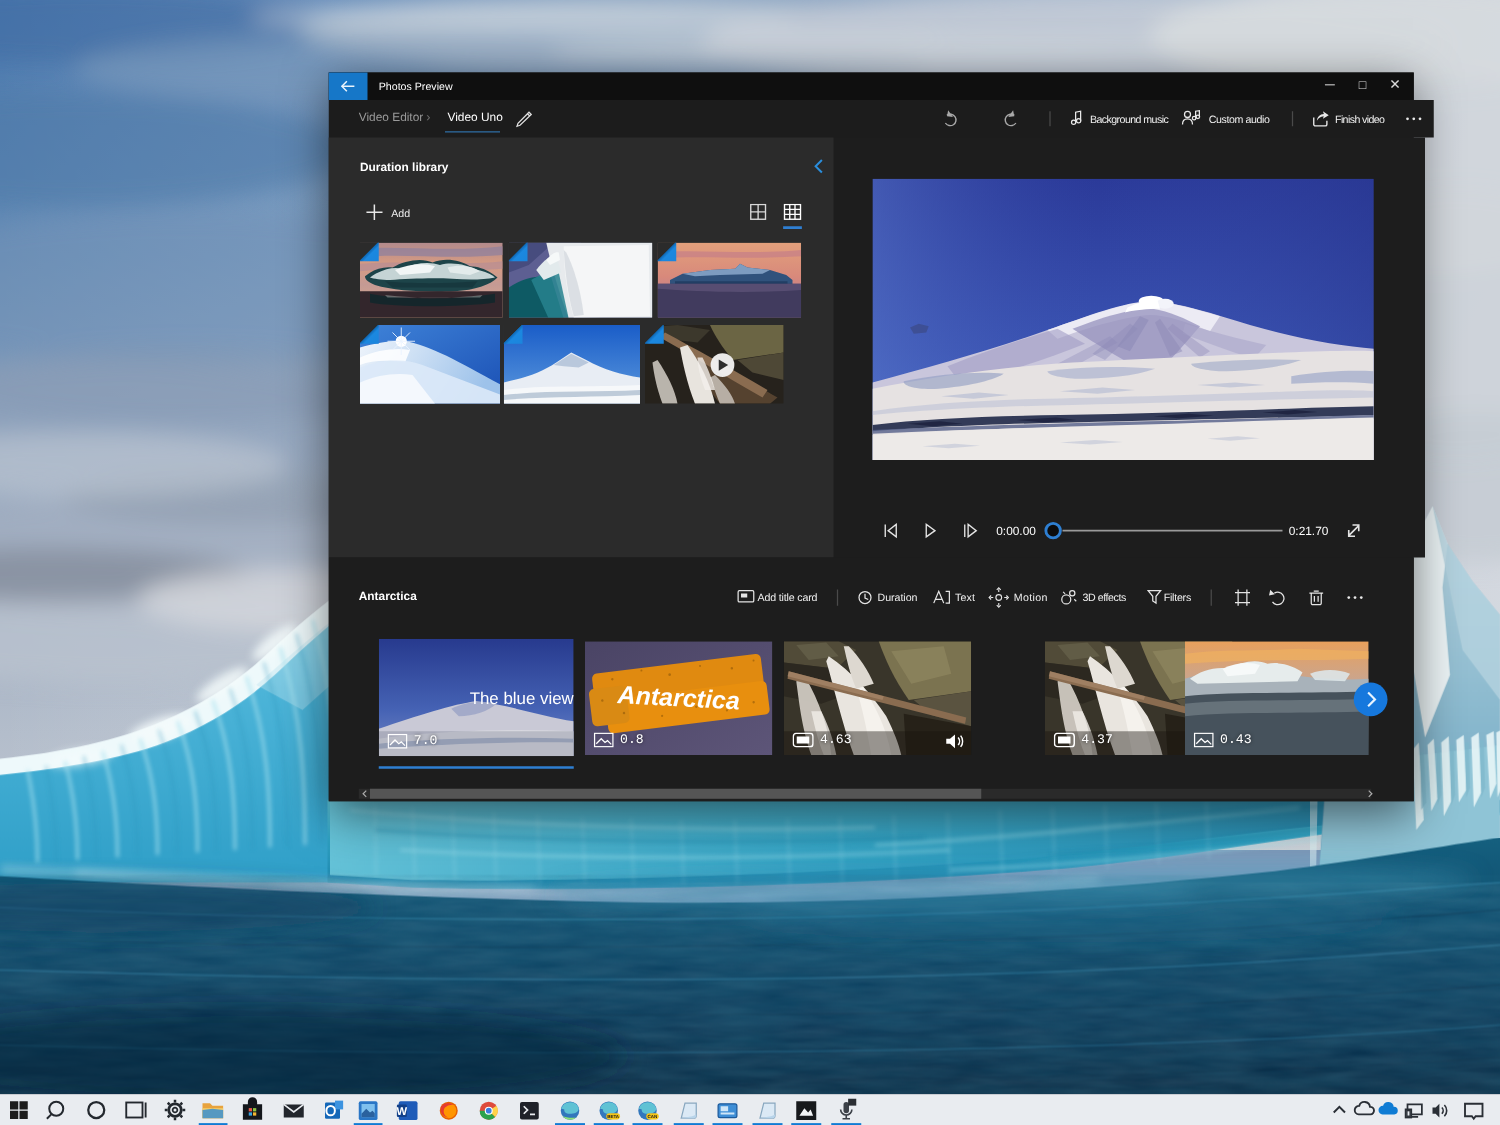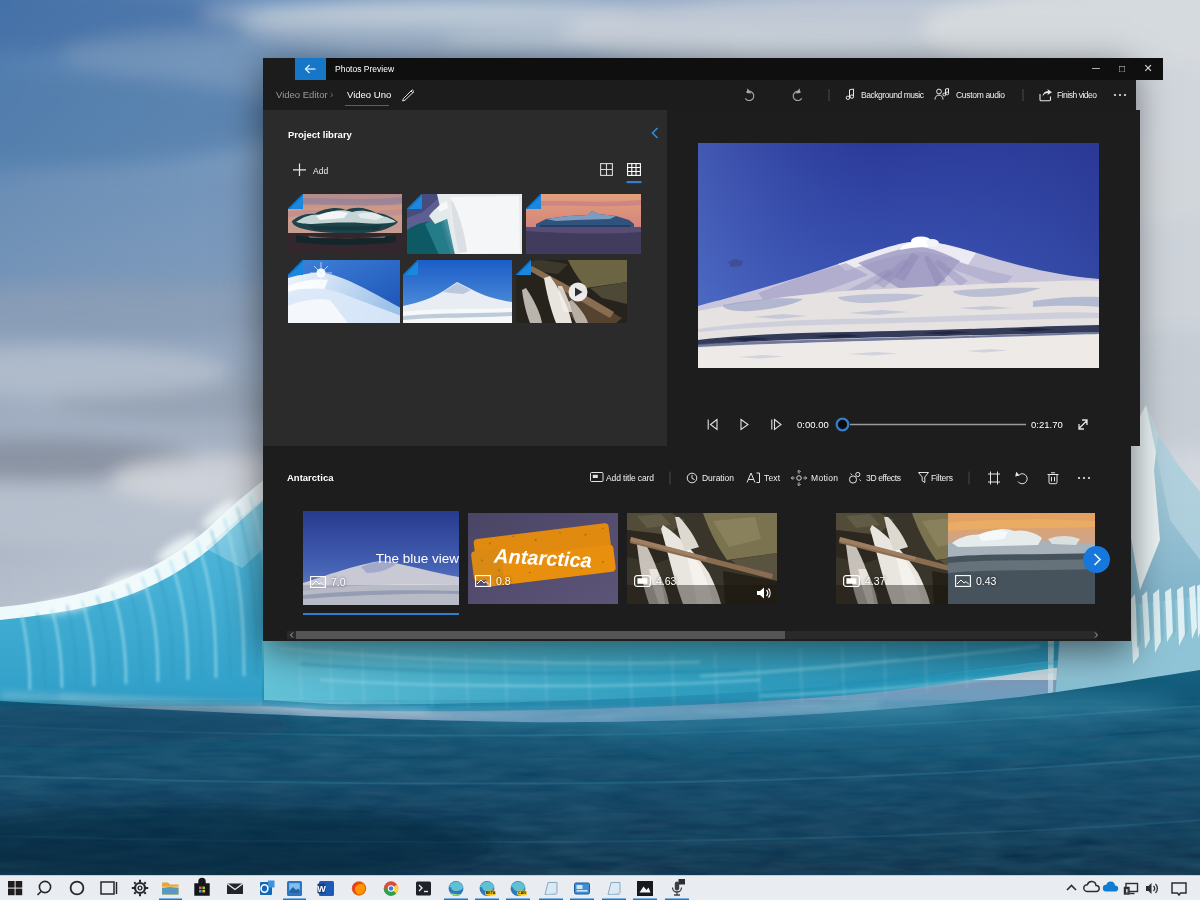--- a/index.html
+++ b/index.html
@@ -1,35 +1,35 @@
 <!DOCTYPE html>
 <html><head>
 <meta charset="utf-8">
 <style>
   * { margin:0; padding:0; box-sizing:border-box; }
   html,body { width:1200px; height:900px; overflow:hidden; font-family:"Liberation Sans", sans-serif; }
   #stage { position:relative; width:1200px; height:900px; overflow:hidden; background:#7f9cbd; }
   #wall { position:absolute; left:0; top:0; }
   
   #win { position:absolute; left:263px; top:58px; width:868px; height:583px; background:#1c1c1c; box-shadow:0 10px 36px rgba(0,0,0,.55); }
-  #titlebar { position:absolute; left:0; top:0; width:100%; height:22px; background:#0f0f0f;margin-left:32px; }
+  #titlebar { position:absolute; left:0; top:0; width:100%; height:22px; background:#0f0f0f; }
   #backbtn { position:absolute; left:0; top:0; width:31px; height:22px; background:#1677c8; color:#eaf4fc; text-align:center; line-height:21px; font-size:13px; }
   #apptitle { position:absolute; left:40px; top:0; height:22px; line-height:23px; color:#ffffff; font-size:8.5px; }
   .capbtn { position:absolute; top:0; width:30px; height:22px; color:#d9d9d9; text-align:center; line-height:21px; font-size:11px; }
   
-  #menubar { position:absolute; left:5px; top:22px; width:100%; height:30px; background:#1c1c1c; }
+  #menubar { position:absolute; left:16px; top:22px; width:100%; height:30px; background:#1c1c1c; }
   .crumb { position:absolute; top:0; height:30px; line-height:30px; font-size:9.5px; }
   
   #panel { position:absolute; left:0; top:52px; width:404px; height:336px; background:#2b2b2b; }
   #previewarea { position:absolute; left:404px; top:52px; width:473px; height:336px; background:#1d1d1d; }
   #storyboard { position:absolute; left:0; top:388px; width:100%; height:195px; background:#1d1d1d; }
   .thumb { position:absolute; overflow:hidden; }
   .fold { position:absolute; left:0; top:0; width:15px; height:15px;
           background:linear-gradient(135deg, #2b2b2b 46%, #0f69b6 49%, #1b88e0 60%, #1b85dc 100%); }
-  .lbl { position:absolute; left:7px; bottom:17px; color:#fff; font-size:10.5px; display:flex; align-items:center; gap:5px; text-shadow:0 0 3px rgba(0,0,0,0.65); }
+  .lbl { position:absolute; left:7px; bottom:6px; color:#fff; font-size:10.5px; display:flex; align-items:center; gap:5px; text-shadow:0 0 3px rgba(0,0,0,0.65);font-family:Liberation Mono, monospace; }
   
   #taskbar { position:absolute; left:0; top:875px; width:1200px; height:25px; background:#e9ecf0; border-top:1px solid #c9ccd2; }
 </style>
 </head>
 <body>
 <div id="stage">
   <svg id="wall" width="1200" height="900" viewBox="0 0 1200 900">
     <defs>
       <linearGradient id="skyv" x1="0" y1="0" x2="0" y2="1">
         <stop offset="0" stop-color="#4a78ae"></stop>
@@ -286,21 +286,21 @@
           <path d="M302,14 L302,19.5 a1.2,1.2 0 0 0 1.2,1.2 L311.3,20.7 a1.2,1.2 0 0 0 1.2,-1.2 L312.5,16.5"></path>
           <path d="M304.5,16.5 c0.4,-3.2 2.4,-5.2 5.6,-5.4 L309.3,9 L314,12.2 L309.3,15 L310,13 c-2.8,0.2 -4.4,1.6 -5.5,3.5 Z" fill="#e8e8e8" stroke="none"></path>
         </g>
         <text x="319" y="18" fill="#f0f0f0" font-size="8.5px" textLength="40">Finish video</text>
         <circle cx="377" cy="15" r="1.1" fill="#e8e8e8"></circle>
           <circle cx="382" cy="15" r="1.1" fill="#e8e8e8"></circle>
           <circle cx="387" cy="15" r="1.1" fill="#e8e8e8"></circle>
       </svg>
     </div>
     <div id="panel">
-      <div style="position:absolute; left:25px; top:70px; color:#fff; font-size:9.5px; font-weight:bold; top:19px;">Project library</div>
+      <div style="position:absolute; left:25px; top:70px; color:#fff; font-size:9.5px; font-weight:bold; top:19px;">Duration library</div>
       <svg style="position:absolute; left:385px; top:16px;" width="14" height="14" viewBox="0 0 14 14">
         <path d="M9.5,2 L4.5,7 L9.5,12" stroke="#2a8ddb" stroke-width="1.6" fill="none"></path>
       </svg>
       <svg style="position:absolute; left:30px; top:53px;" width="46" height="14" viewBox="0 0 46 14">
         <path d="M6.5,0.5 L6.5,13 M0,6.8 L13,6.8" stroke="#e8e8e8" stroke-width="1.2"></path>
         <text x="20" y="10.5" fill="#f0f0f0" font-size="8.5px">Add</text>
       </svg>
       <svg style="position:absolute; left:337px; top:53px;" width="44" height="21" viewBox="0 0 44 21">
         <g stroke="#d8d8d8" stroke-width="1.1" fill="none">
           <rect x="0.6" y="0.6" width="11.8" height="11.8"></rect>

